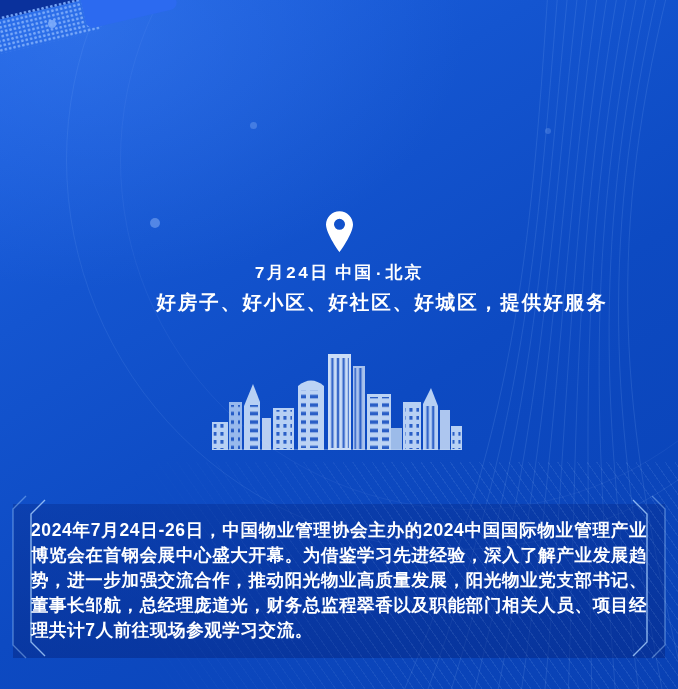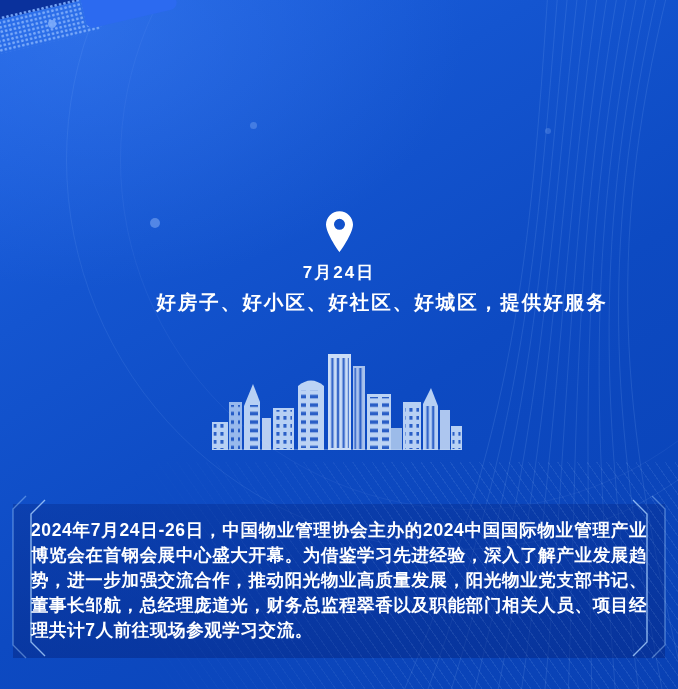--- a/index.html
+++ b/index.html
@@ -58,21 +58,21 @@
     line-height: 68px;
     text-shadow: 0 2px 8px rgba(0,25,110,0.35);
   }
   .title span { position: static; display: block; }
 
   .pin { left: 326px; top: 211px; width: 27px; height: 42px; }
 
   .event-row {
     left: 0; top: 261px; width: 678px;
     display: flex; justify-content: center; gap: 6px;
-    color: #ffffff; font-size: 17px; font-weight: 700; letter-spacing: 2px;
+    color: #ffffff; font-size: 17px; font-weight: 700; letter-spacing: 2px; font-family: Liberation Mono, monospace;
   }
   .event-row span { position: static; }
 
   .slogan {
     left: 0; top: 289px; width: 678px;
     color: #ffffff; text-align: center;
     font-size: 19.5px; font-weight: 700; letter-spacing: 2px; margin-left: 43px;
   }
 
   
@@ -126,20 +126,21 @@
   <div class="card card-solid"></div>
 
 
   <svg class="pin" viewBox="0 0 24 37">
     <path fill="#ffffff" fill-rule="evenodd" d="M12,0 C5.4,0 0,5.3 0,11.9 C0,20.2 12,36.5 12,36.5 C12,36.5 24,20.2 24,11.9 C24,5.3 18.6,0 12,0 Z
          M12,16.6 a4.9,4.9 0 1 1 0,-9.8 a4.9,4.9 0 1 1 0,9.8 Z"></path>
   </svg>
 
   <div class="event-row">
     <span>7月24日</span>
+    <span>中国·北京</span>
   </div>
 
   <div class="slogan">好房子、好小区、好社区、好城区，提供好服务</div>
 
   <svg class="skyline" viewBox="0 0 250 100">
     <defs>
       <pattern id="pg" width="7" height="8" patternUnits="userSpaceOnUse">
         <rect x="1.4" y="2" width="3.1" height="3.7" fill="rgba(17,74,190,0.85)"></rect>
       </pattern>
       <pattern id="ph" width="12" height="8.5" patternUnits="userSpaceOnUse">

